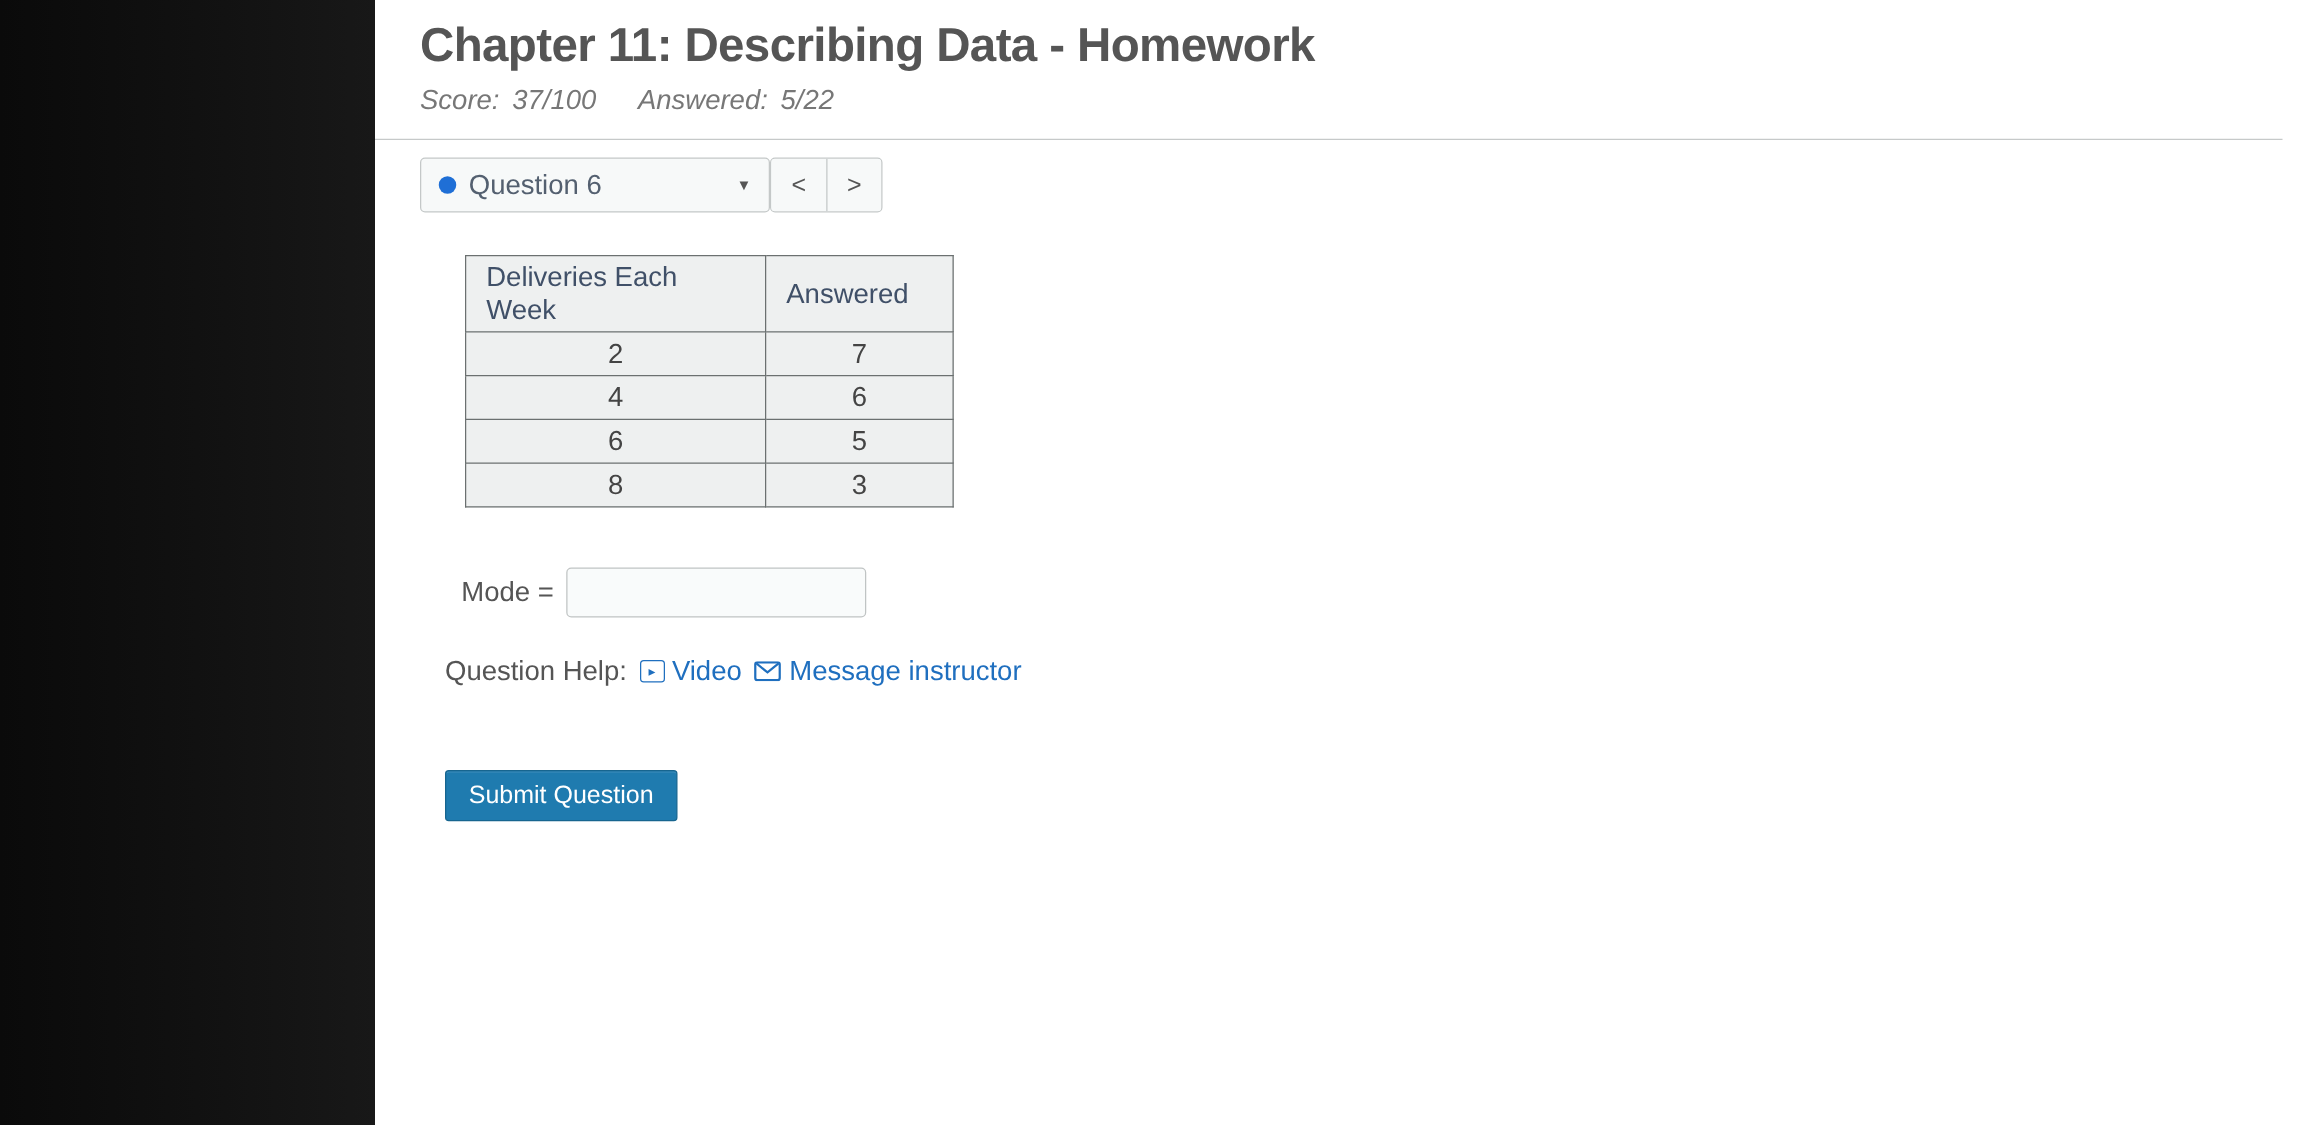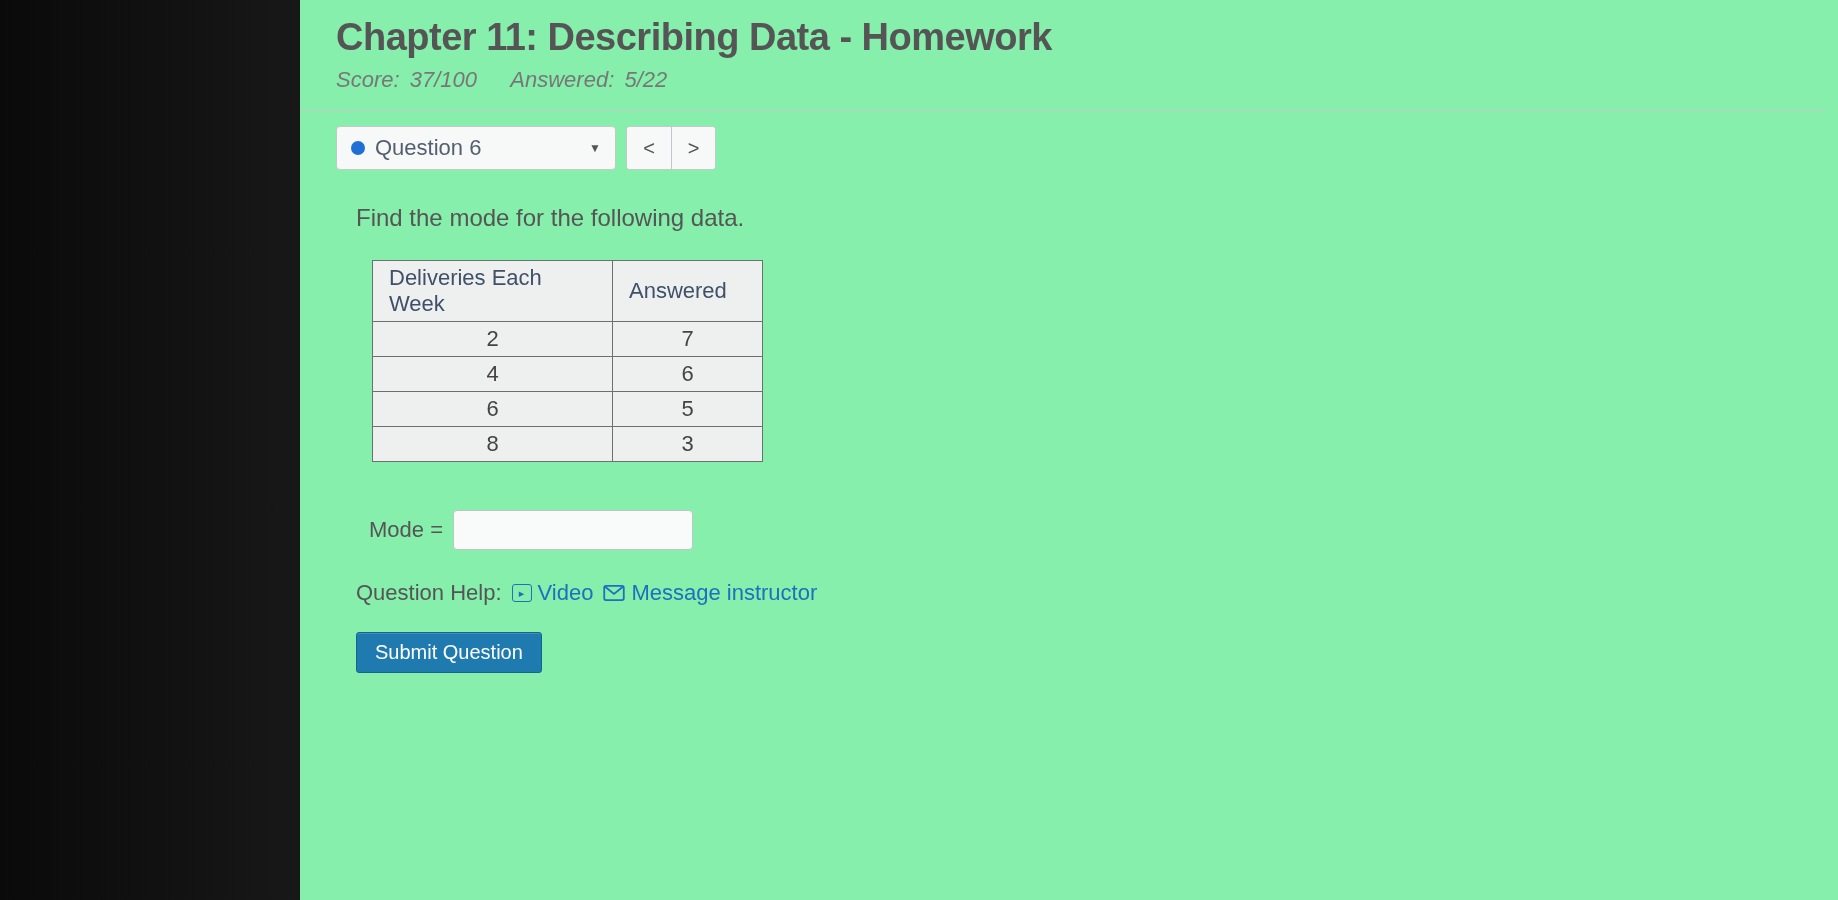--- a/index.html
+++ b/index.html
@@ -11,21 +11,21 @@
     display: flex;
     min-height: 900px;
   }
   .left-pane {
     width: 300px;
     background: linear-gradient(90deg, #0a0a0a 0%, #121212 60%, #181818 100%);
     flex-shrink: 0;
   }
   .main-pane {
     flex: 1;
-    background: #86efac;
+    background: #ffffff;
     padding: 10px 42px 30px 36px;
   }
   h1.page-title {
     font-size: 38px;
     font-weight: 700;
     color: #555;
     margin: 6px 0 8px 0;
     letter-spacing: -0.5px;
   }
   .meta-line {
@@ -38,21 +38,21 @@
   .meta-line .answered-label { margin-right: 4px; }
   .meta-line .score-value { margin-right: 28px; }
   hr.divider {
     border: none;
     border-top: 1px solid #c6c9c9;
     margin: 0 -30px 14px -36px;
   }
   .qnav-row {
     display: flex;
     align-items: flex-end;
-    gap: 10px;
+    gap: 0;
     margin-bottom: 34px;
   }
   .question-dd {
     display: flex;
     align-items: center;
     background: #f7f9f9;
     border: 1px solid #c4c8c8;
     border-radius: 4px;
     padding: 8px 14px 8px 14px;
     width: 280px;
@@ -169,20 +169,21 @@
   .submit-btn {
     margin-left: 20px;
     background: #1f7baf;
     color: #fff;
     font-size: 20px;
     padding: 8px 18px;
     border-radius: 3px;
     border: 1px solid #17658f;
     cursor: pointer;
     box-shadow: inset 0 1px 0 rgba(255,255,255,0.15);
+    margin-top: 40px;
   }
 </style>
 </head>
 <body>
 
 <div class="left-pane"></div>
 
 <div class="main-pane">
 
   <h1 class="page-title">Chapter 11: Describing Data - Homework</h1>
@@ -207,21 +208,20 @@
     <div class="nav-pair">
       <div class="nav-btn">
         <span>&lt;</span>
       </div>
       <div class="nav-btn">
         <span>&gt;</span>
       </div>
     </div>
   </div>
 
-  <p class="prompt">Find the mode for the following data.</p>
 
   <table class="data-table">
     <thead>
       <tr>
         <th>Deliveries Each Week</th>
         <th>Answered</th>
       </tr>
     </thead>
     <tbody>
       <tr>

